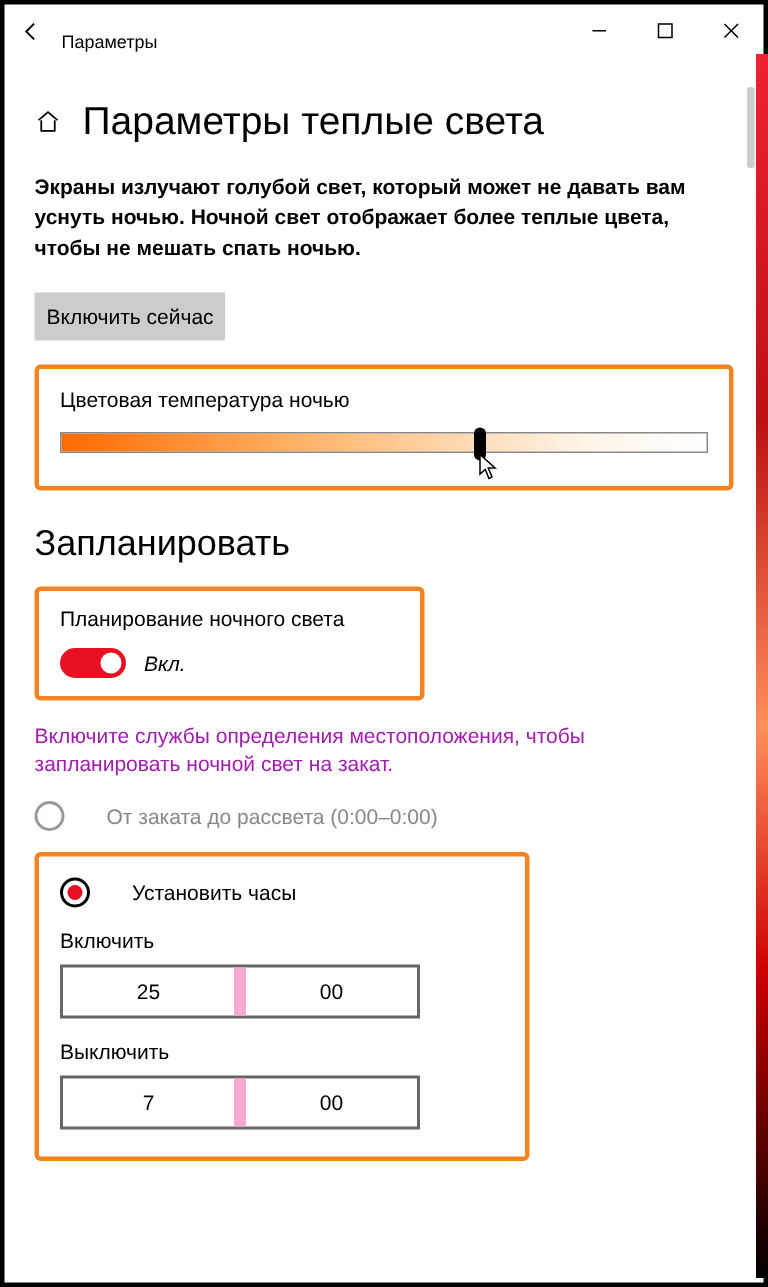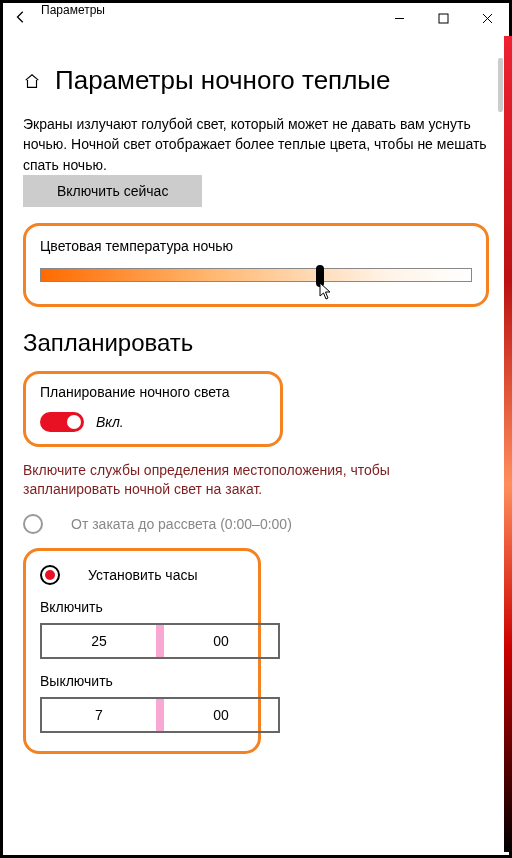--- a/index.html
+++ b/index.html
@@ -29,21 +29,21 @@
     position: absolute;
     right: 0;
     top: 36px;
     width: 8px;
     height: 816px;
     background: linear-gradient(#e23, #b11 30%, #ff8f5c 55%, #c00 75%, #000);
     z-index: 5;
   }
   .titlebar {
     display: flex;
-    align-items: flex-start;
+    align-items: flex-end;
     height: 32px;
     padding: 0 0 0 4px;
   }
   .back {
     width: 28px; height: 28px;
     display:flex;align-items:center;justify-content:center;
     cursor:pointer;
   }
   .back svg { width:14px;height:14px; stroke:#000; stroke-width:1.5; fill:none;}
   .title {
@@ -74,42 +74,43 @@
   .home-icon svg { width:18px;height:18px; stroke:#000; stroke-width:1.3; fill:none;}
   h1 {
     font-size: 26px;
     font-weight: 500;
     margin:0;
   }
   .desc {
     margin-top: 18px;
     line-height: 1.45;
     font-size: 14px;
+    font-weight: bold;
   }
   .status {
     margin-top: 18px;
     font-size: 14px;
   }
   .btn-gray {
     display:inline-block;
-    margin-top: 0;
-    padding: 8px 34px;
+    margin-top: 20px;
+    padding: 8px 8px;
     background: #ccc;
     border:none;
     font-size:14px;
     cursor:pointer;
   }
   .highlight {
     border: 3px solid #f58220;
-    border-radius: 16px;
+    border-radius: 4px;
     padding: 12px 14px 18px 14px;
     margin-top: 14px;
   }
   .highlight.small { padding: 10px 14px 12px 14px; width: 260px;}
-  .highlight.hours { padding: 14px 18px 18px 14px; width: 238px;}
+  .highlight.hours { padding: 14px 18px 18px 14px; width: 330px;}
   .section-label {
     font-size: 14px;
     margin-bottom: 14px;
   }
   .slider-wrap {
     position:relative;
     height: 18px;
   }
   .slider-track {
     height: 14px;
@@ -151,21 +152,21 @@
   .toggle::after {
     content:"";
     position:absolute;
     right:3px; top:3px;
     width:14px;height:14px;
     border-radius:50%;
     background:#fff;
   }
   .toggle-label { font-size:14px; }
   .warning {
-    color: #7f1d1d;
+    color: #a21caf;
     margin-top: 14px;
     line-height: 1.4;
     font-size: 14px;
   }
   .link-red {
     color: #e81123;
     font-size:14px;
     margin-top:2px;
     cursor:pointer;
   }
@@ -252,21 +253,21 @@
     <div class="scrollbar"></div>
 
     <div class="content">
 
       <div class="heading-row">
         <div class="home-icon">
           <svg viewBox="0 0 20 20">
               <path d="M3 9 L10 3 L17 9 M5 9 V17 H15 V9"></path>
             </svg>
         </div>
-        <h1>Параметры ночного теплые</h1>
+        <h1>Параметры теплые света</h1>
       </div>
 
       <div class="desc">Экраны излучают голубой свет, который может не давать вам уснуть ночью. Ночной свет отображает более теплые цвета, чтобы не мешать спать ночью.</div>
 
 
       <button class="btn-gray">Включить сейчас</button>
 
       <div class="highlight" style="margin-top:16px;">
         <div class="section-label">Цветовая температура ночью</div>
         <div class="slider-wrap">

